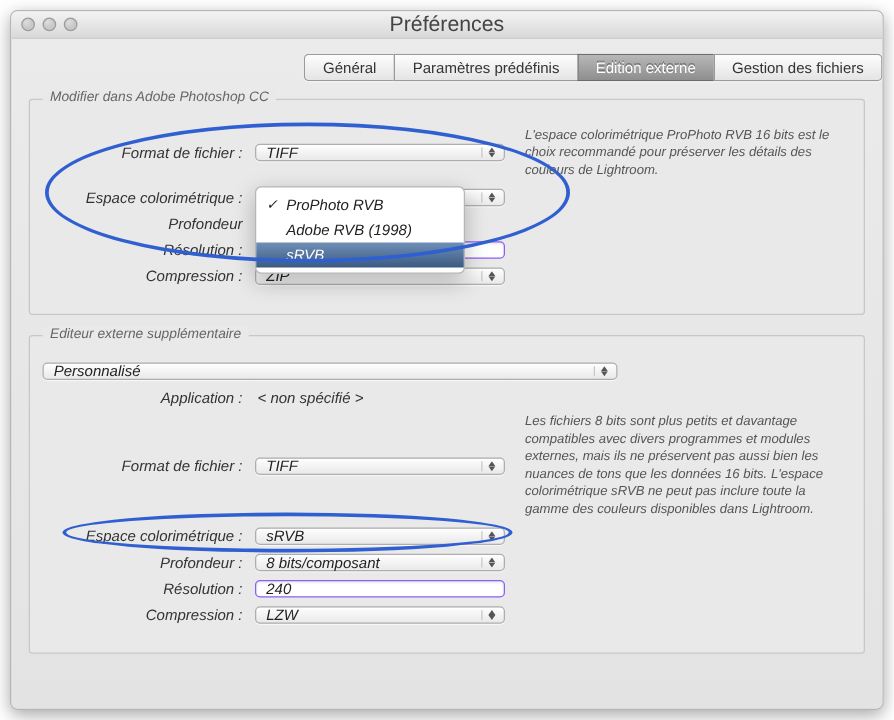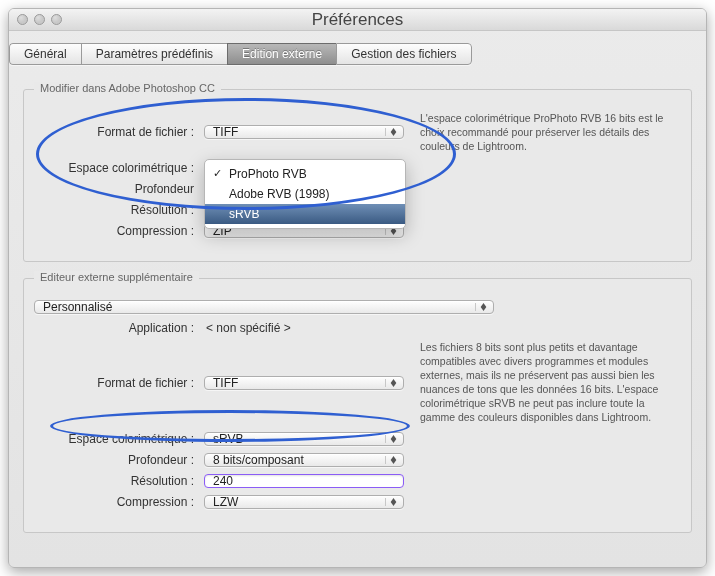--- a/index.html
+++ b/index.html
@@ -39,21 +39,21 @@
   }
   .titlebar .title {
     position: absolute;
     left: 0; right: 0;
     text-align: center;
     font-size: 17px;
     color: #444;
   }
   .tabbar {
     display: flex;
-    justify-content: flex-start;
+    justify-content: flex-end;
     margin-top: 12px;
   }
   .seg {
     display: flex;
     border-radius: 4px;
     overflow: hidden;
     box-shadow: 0 1px 0 rgba(255,255,255,.5);
   }
   .seg button {
     font: inherit;
@@ -70,24 +70,25 @@
   .seg button.active {
     background: linear-gradient(#b8b8b8,#8e8e8e);
     color: #fff;
     text-shadow: 0 -1px 0 rgba(0,0,0,.3);
     border-color: #6c6c6c;
   }
   .content { padding: 10px 14px 0 14px; }
   .groupbox {
     border: 1px solid #c7c7c7;
     border-radius: 3px;
-    margin: 14px 0 16px 0;
+    margin: 4px 0 16px 0;
     padding: 14px 10px 16px 10px;
     position: relative;
     background: #e9e9e9;
+    font-style: italic;
   }
   .groupbox .legend {
     position: absolute;
     top: -8px; left: 10px;
     background: #e9e9e9;
     padding: 0 6px;
     color: #666;
     font-size: 11px;
   }
   .row {
@@ -135,21 +136,21 @@
     display: flex; flex-direction: column; justify-content: center; align-items: center;
     border-left: 1px solid #c7c7c7;
   }
   .stepper svg { width: 7px; height: 5px; display: block; }
   .wide .ctrl { width: 460px; }
   .static { font-size: 12px; color: #333; padding-left: 2px; }
 
   
   .menu {
     position: absolute;
-    top: 24px; left: 0; width: 202px;
+    top: 24px; left: 0; width: 168px;
     background: #fff;
     border: 1px solid #b6b6b6;
     border-radius: 5px;
     box-shadow: 0 6px 18px rgba(0,0,0,.25);
     padding: 4px 0;
     z-index: 50;
   }
   .menu .item {
     display: flex; align-items: center;
     padding: 3px 10px 3px 24px;

